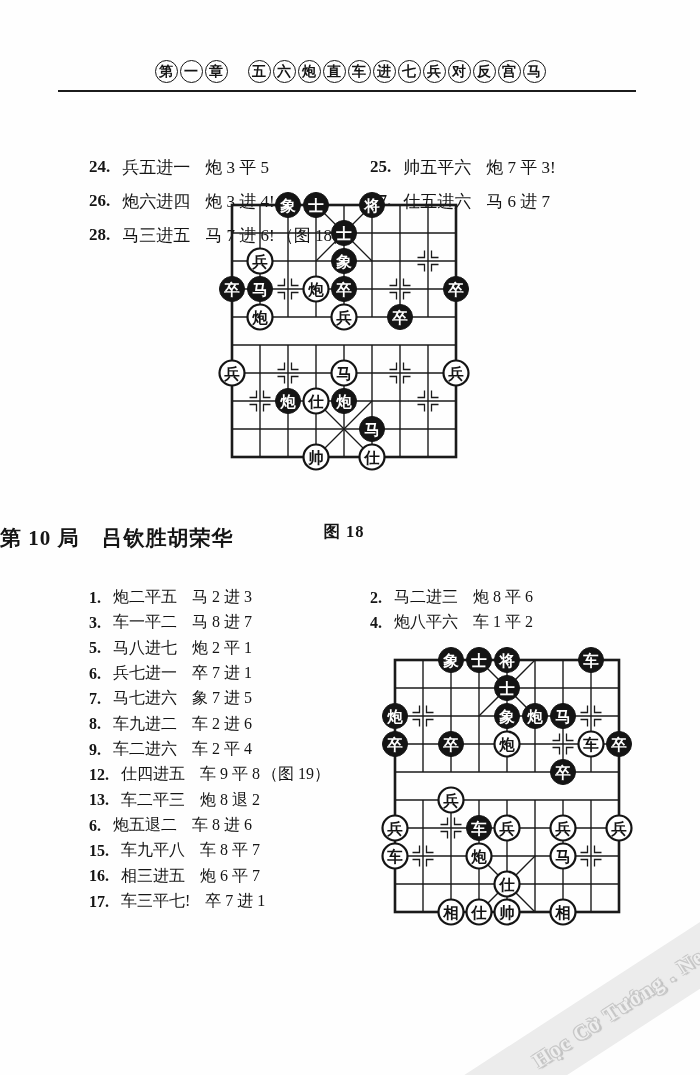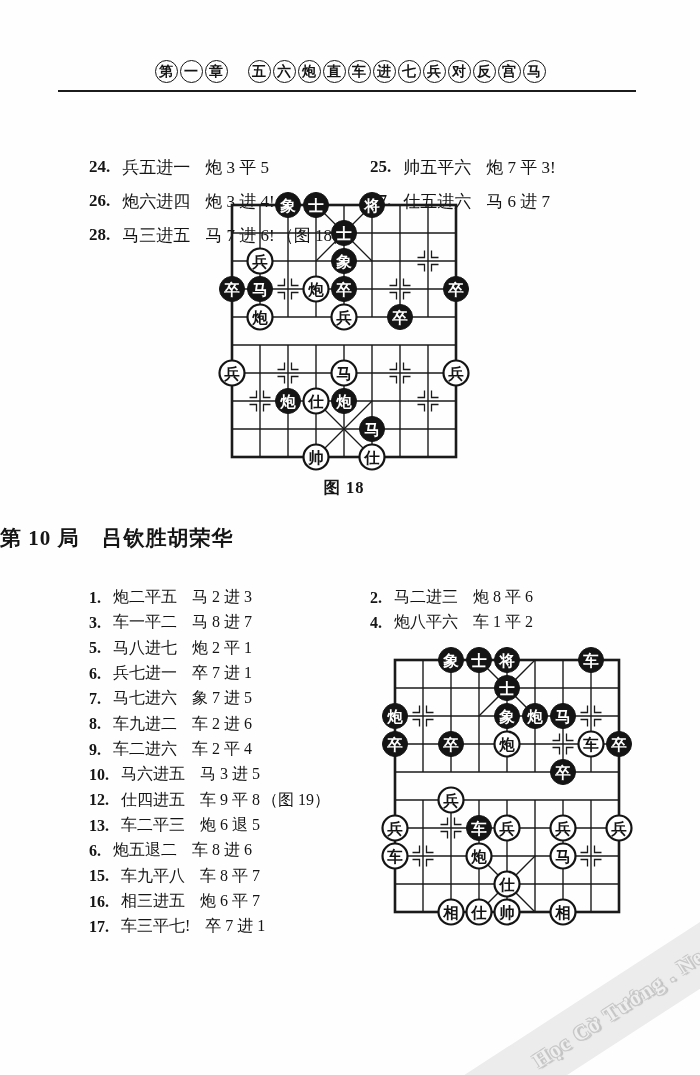--- a/index.html
+++ b/index.html
@@ -27,21 +27,21 @@
   .mv-row{display:flex;align-items:center;white-space:nowrap;}
   .mv-no{font-weight:bold;margin-right:12px;}
   .mv-red{margin-right:15px;}
   .mv-note{margin-left:2px;}
 
   
   .board-svg{position:absolute;}
   #board18{left:218px;top:191px;}
   #board19{left:381px;top:646px;}
   .board-caption{position:absolute;width:252px;text-align:center;
-                 font-size:16.5px;font-weight:bold;letter-spacing:1px;}
+                 font-size:16.5px;font-weight:bold;letter-spacing:1px;margin-top:44px;}
   #cap18{left:218px;top:477px;}
   #cap19{left:381px;top:932px;}
   svg text{font-family:"Liberation Serif","DejaVu Serif",serif;font-weight:bold;}
 
   
   .section-title{position:absolute;top:524px;left:0;width:700px;
                  font-size:21px;font-weight:bold;letter-spacing:1px;}
 
   
   .page-number{position:absolute;top:986px;left:558px;width:92px;text-align:center;
@@ -251,34 +251,29 @@
         <span class="mv-no">8.</span>
         <span class="mv-red">车九进二</span>
         <span class="mv-black">车 2 进 6</span>
       </div>
       <div class="mv-row">
         <span class="mv-no">9.</span>
         <span class="mv-red">车二进六</span>
         <span class="mv-black">车 2 平 4</span>
       </div>
       <div class="mv-row">
-        <span class="mv-no">10.</span>
-        <span class="mv-red">马六进五</span>
-        <span class="mv-black">马 3 进 5</span>
-      </div>
-      <div class="mv-row">
         <span class="mv-no">12.</span>
         <span class="mv-red">仕四进五</span>
         <span class="mv-black">车 9 平 8</span>
         <span class="mv-note">（图 19）</span>
       </div>
       <div class="mv-row">
         <span class="mv-no">13.</span>
         <span class="mv-red">车二平三</span>
-        <span class="mv-black">炮 6 退 5</span>
+        <span class="mv-black">炮 8 退 2</span>
       </div>
       <div class="mv-row">
         <span class="mv-no">6.</span>
         <span class="mv-red">炮五退二</span>
         <span class="mv-black">车 8 进 6</span>
       </div>
       <div class="mv-row">
         <span class="mv-no">15.</span>
         <span class="mv-red">车九平八</span>
         <span class="mv-black">车 8 平 7</span>

